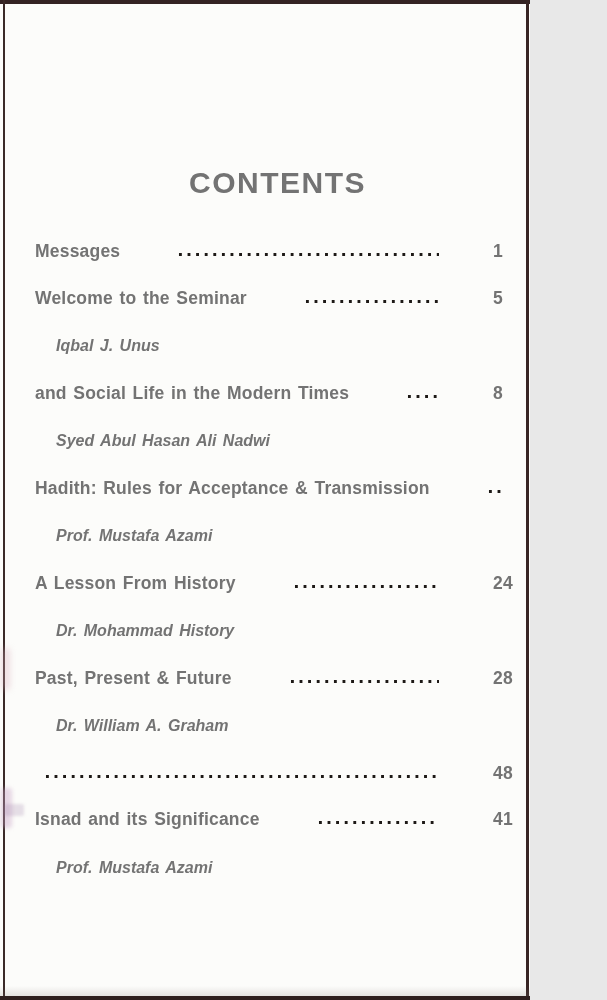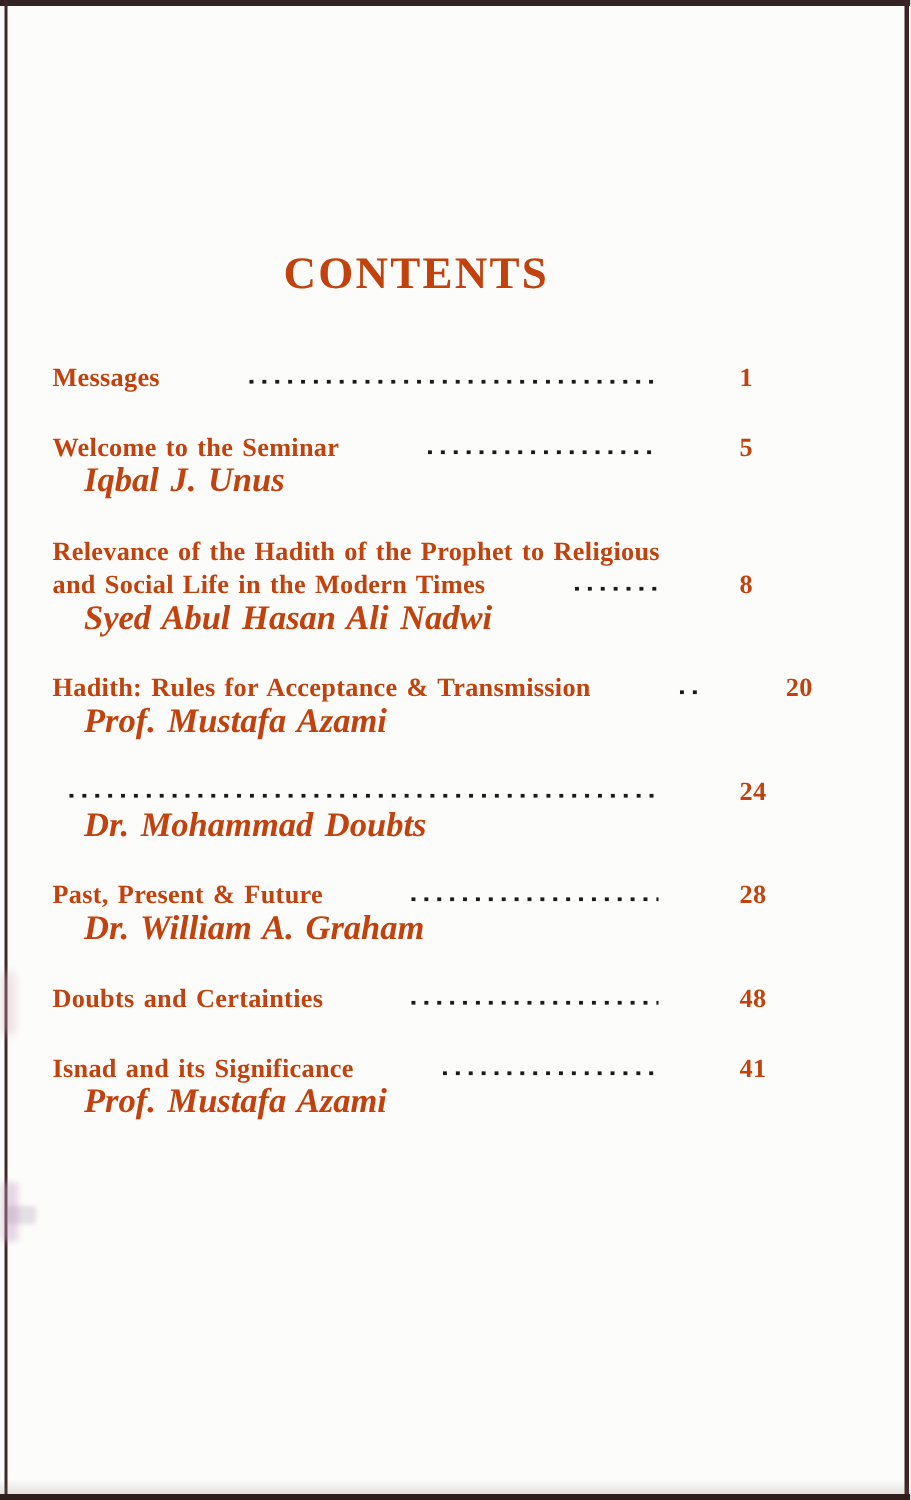--- a/index.html
+++ b/index.html
@@ -2,26 +2,26 @@
 <html><head>
 <meta charset="utf-8">
 <style>
   html, body {
     margin: 0;
     padding: 0;
     background: #e8e8e8;
   }
   .page {
     position: relative;
-    width: 607px;
+    width: 530px;
     height: 1000px;
     background: #fcfcfa;
     overflow: hidden;
-    font-family: Liberation Serif, serif;
-    color: #c2410c;
+    font-family: Liberation Sans, sans-serif;
+    color: #737373;
   }
   
   .edge-top    { position:absolute; top:0; left:0; right:0; height:4px; background:#342323; }
   .edge-bottom { position:absolute; bottom:0; left:0; right:0; height:4px; background:#2e1f1e; }
   .edge-bottom-shade { position:absolute; bottom:4px; left:0; right:0; height:10px;
                        background:linear-gradient(to bottom, rgba(120,110,105,0), rgba(120,110,105,0.18)); }
   .edge-left   { position:absolute; top:0; bottom:0; left:3px;  width:2px; background:#3b2a28; }
   .edge-right  { position:absolute; top:0; bottom:0; right:1px; width:3px; background:#382524; }
 
   
@@ -76,25 +76,26 @@
     background-position: left bottom;
   }
   .pg {
     flex: 0 0 auto;
     width: 27px;
     font-size: 17.5px;
     font-weight: bold;
   }
   .author {
     padding-left: 21px;
-    font-size: 23px;
+    font-size: 16px;
     font-style: italic;
     font-weight: bold;
     line-height: 22.5px;
     word-spacing: 2px;
+    margin-top: 26px;
   }
 </style>
 </head>
 <body>
 
 <div class="page">
   <div class="edge-top"></div>
   <div class="edge-left"></div>
   <div class="edge-right"></div>
   <div class="edge-bottom-shade"></div>
@@ -117,55 +118,52 @@
         <div class="entry">
           <div class="row">
             <span class="t">Welcome to the Seminar</span>
             <span class="leader"></span>
             <span class="pg">5</span>
           </div>
           <div class="author">Iqbal J. Unus</div>
         </div>
         <div class="entry">
           <div class="row">
-            <span class="t">Relevance of the Hadith of the Prophet to Religious</span>
-          </div>
-          <div class="row">
             <span class="t">and Social Life in the Modern Times</span>
             <span class="leader"></span>
             <span class="pg">8</span>
           </div>
           <div class="author">Syed Abul Hasan Ali Nadwi</div>
         </div>
         <div class="entry">
           <div class="row">
             <span class="t">Hadith: Rules for Acceptance &amp; Transmission</span>
             <span class="leader"></span>
             <span class="pg">20</span>
           </div>
           <div class="author">Prof. Mustafa Azami</div>
         </div>
         <div class="entry">
           <div class="row">
+            <span class="t">A Lesson From History</span>
             <span class="leader"></span>
             <span class="pg">24</span>
           </div>
-          <div class="author">Dr. Mohammad Doubts</div>
+          <div class="author">Dr. Mohammad History</div>
         </div>
         <div class="entry">
           <div class="row">
             <span class="t">Past, Present &amp; Future</span>
             <span class="leader"></span>
             <span class="pg">28</span>
           </div>
           <div class="author">Dr. William A. Graham</div>
         </div>
         <div class="entry">
           <div class="row">
-            <span class="t">Doubts and Certainties</span>
             <span class="leader"></span>
             <span class="pg">48</span>
           </div>
         </div>
         <div class="entry">
           <div class="row">
             <span class="t">Isnad and its Significance</span>
             <span class="leader"></span>
             <span class="pg">41</span>
           </div>

